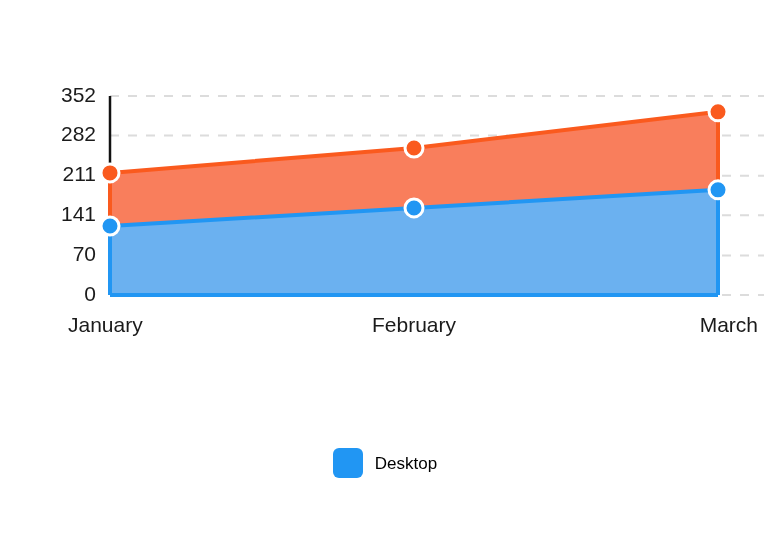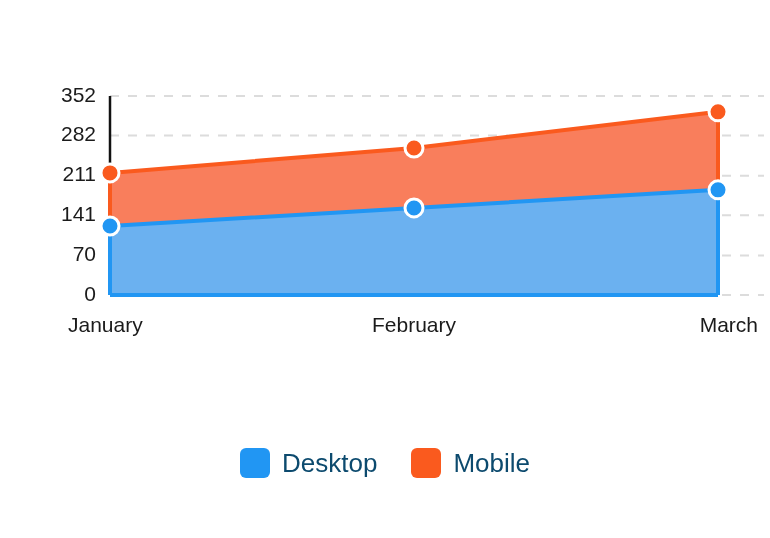--- a/index.html
+++ b/index.html
@@ -63,22 +63,22 @@
     align-items: center;
     gap: 12px;
   }
   .legend-swatch {
     width: 30px;
     height: 30px;
     border-radius: 6px;
     display: block;
   }
   .legend-label {
-    font-size: 26px;
-    color: #0c4a6e;
+    font-size: 17px;
+    color: #000000;
     font-family: "Liberation Sans", sans-serif;
     line-height: 1;
     white-space: nowrap;
   }
 </style>
 </head>
 <body>
 
 <div id="chart-root">
 
@@ -138,19 +138,15 @@
         </g>
 
     </svg>
   </div>
 
   <div class="legend" id="legend-container">
       <div class="legend-item">
         <span class="legend-swatch" style="background: rgb(33, 150, 243);"></span>
         <span class="legend-label">Desktop</span>
       </div>
-      <div class="legend-item">
-        <span class="legend-swatch" style="background: rgb(250, 90, 30);"></span>
-        <span class="legend-label">Mobile</span>
-      </div>
     </div>
 
 </div>
 
 </body></html>

